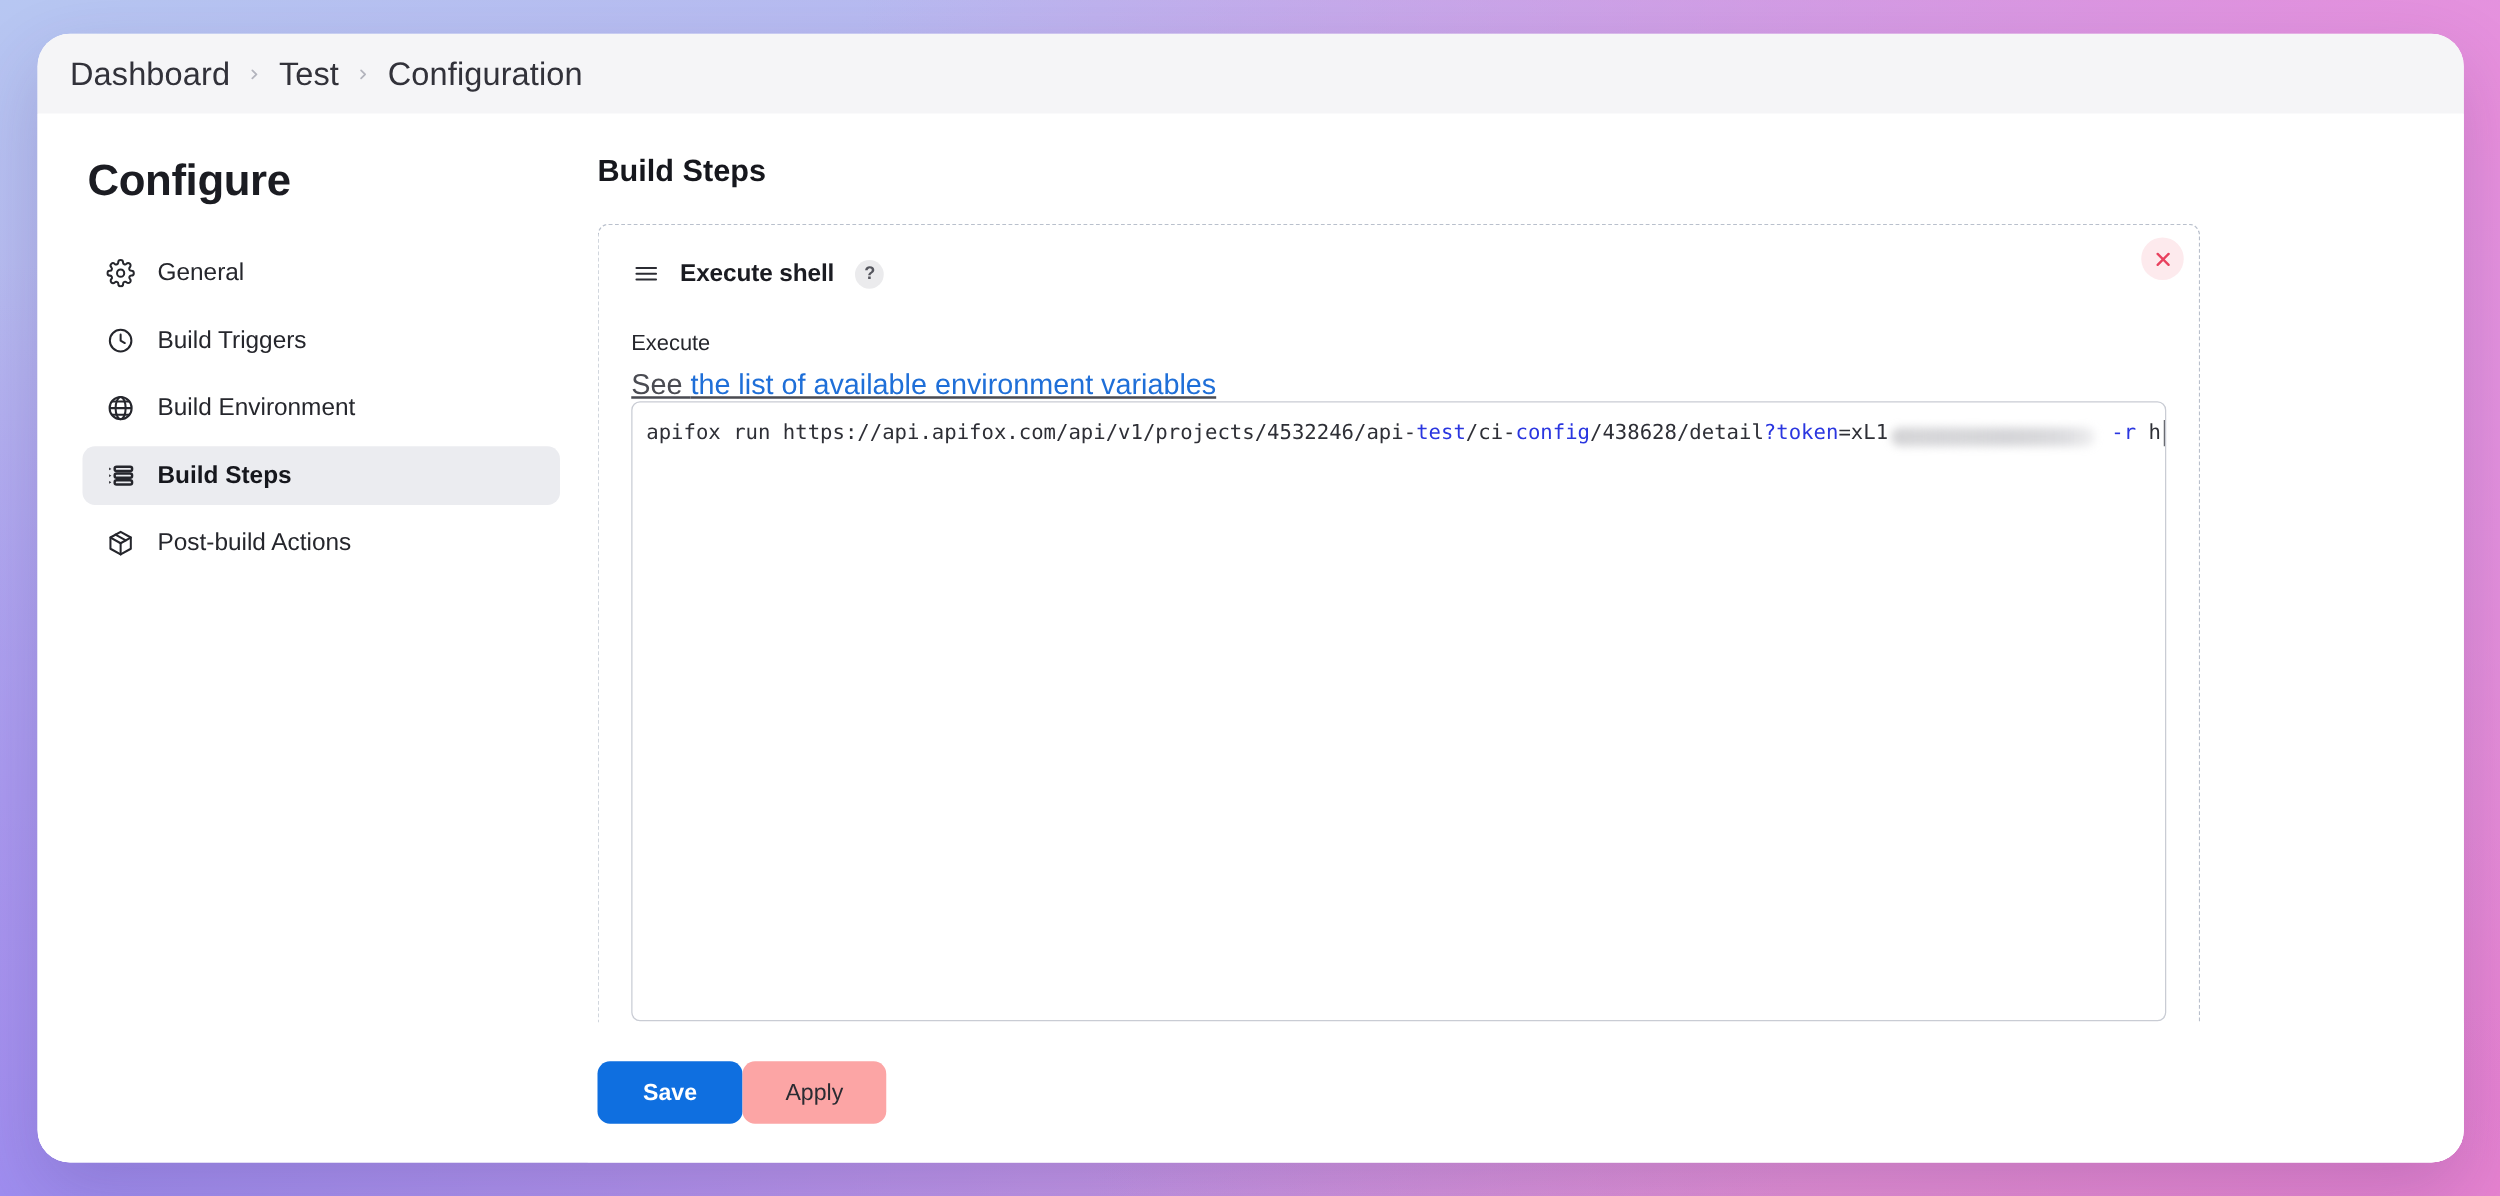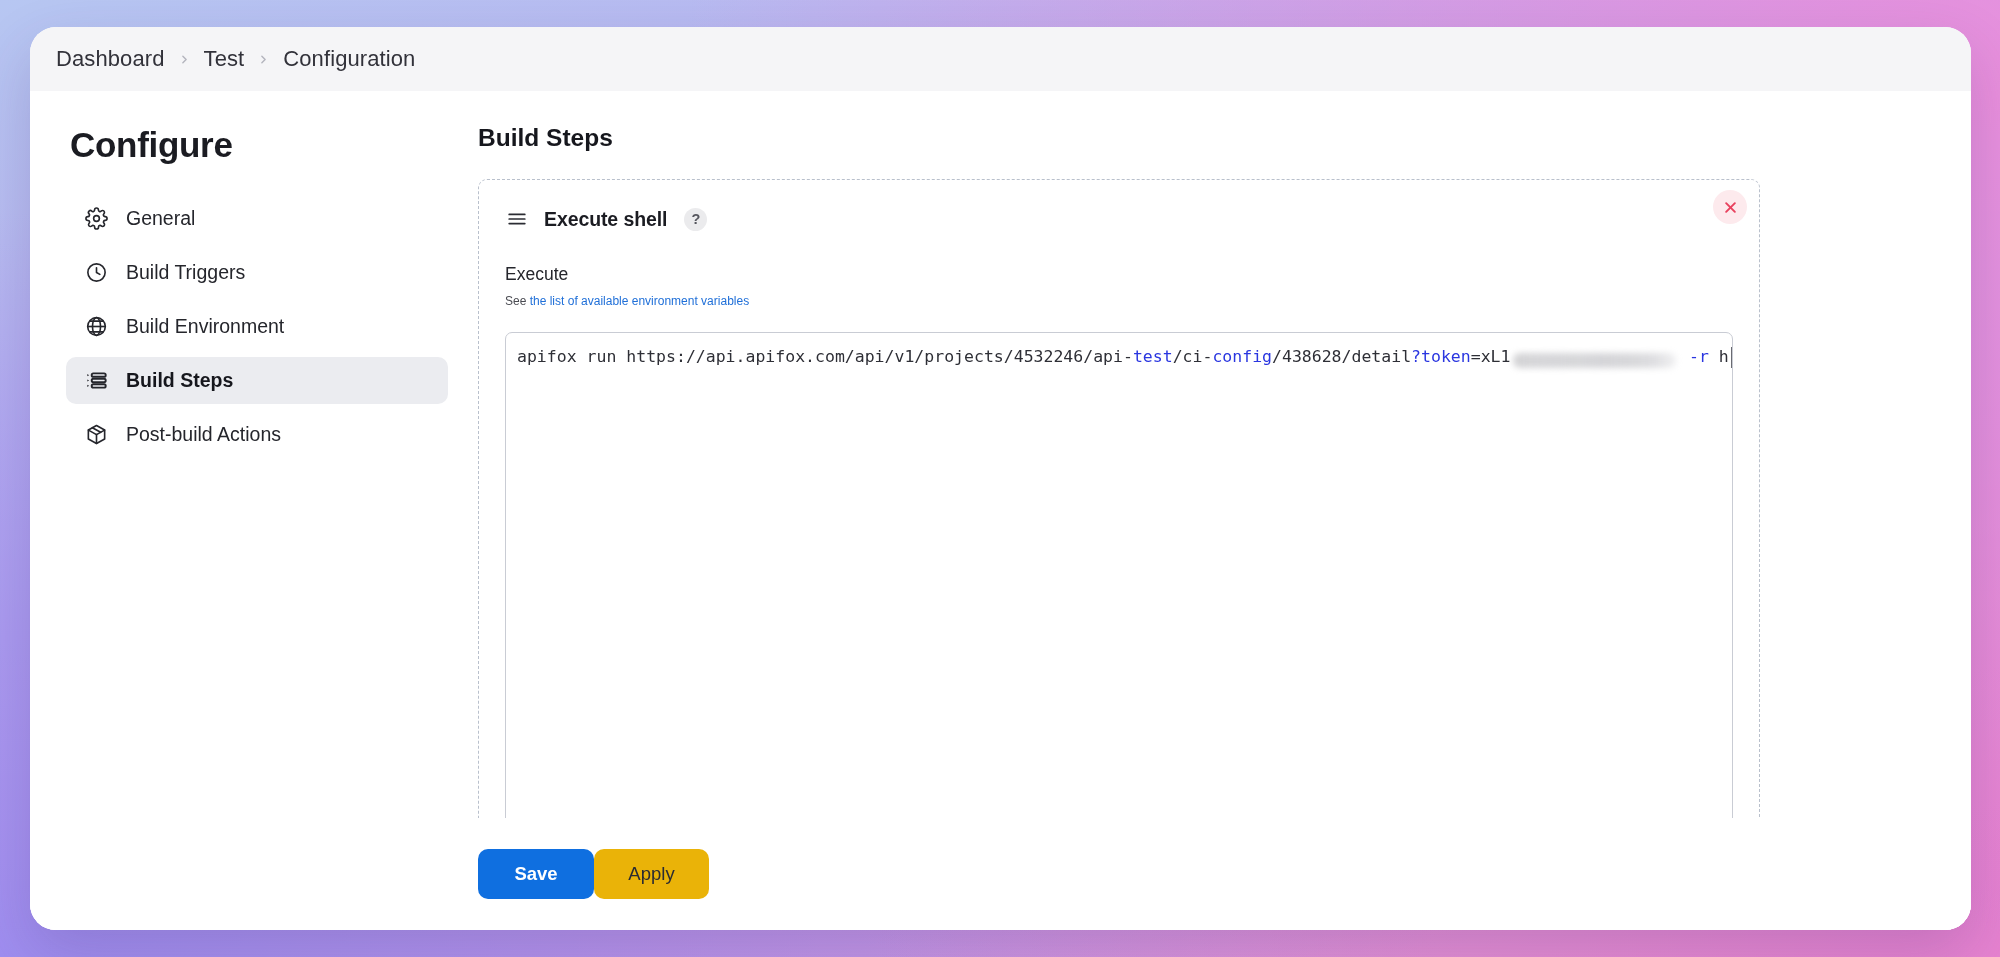--- a/index.html
+++ b/index.html
@@ -40,21 +40,21 @@
   .breadcrumb-bar {
     height: 64px;
     flex: 0 0 64px;
     background: #f5f5f7;
     display: flex;
     align-items: center;
     padding-left: 26px;
     gap: 13px;
   }
   .crumb {
-    font-size: 22px;
+    font-size: 26px;
     color: #32323a;
     letter-spacing: .1px;
     white-space: nowrap;
   }
   .crumb-sep {
     color: #b3b4bd;
     font-size: 16px;
     display: flex;
     align-items: center;
     padding-top: 1px;
@@ -197,23 +197,24 @@
     font-family: inherit;
   }
   .close-btn svg { display: block; }
 
   .field-label {
     font-size: 17.5px;
     color: #25262c;
     margin-bottom: 9px;
   }
   .field-help {
-    font-size: 12px;
+    font-size: 23px;
     color: #4a4b52;
-    margin-bottom: 24px;
+    margin-bottom: 0;
+    text-decoration: underline;
   }
   .field-help a {
     color: #1f6fd8;
     text-decoration: none;
     cursor: pointer;
   }
 
   
   .code-editor {
     border: 1px solid #c9ccd4;
@@ -280,21 +281,21 @@
     align-items: center;
     justify-content: center;
   }
   .btn-primary {
     background: #0f6fe0;
     color: #ffffff;
     font-weight: 700;
     width: 116px;
   }
   .btn-secondary {
-    background: #eab308;
+    background: #fca5a5;
     color: #2a2b32;
     width: 115px;
   }
 </style>
 </head>
 <body>
 
 <div class="window">
 
   <div class="breadcrumb-bar">

